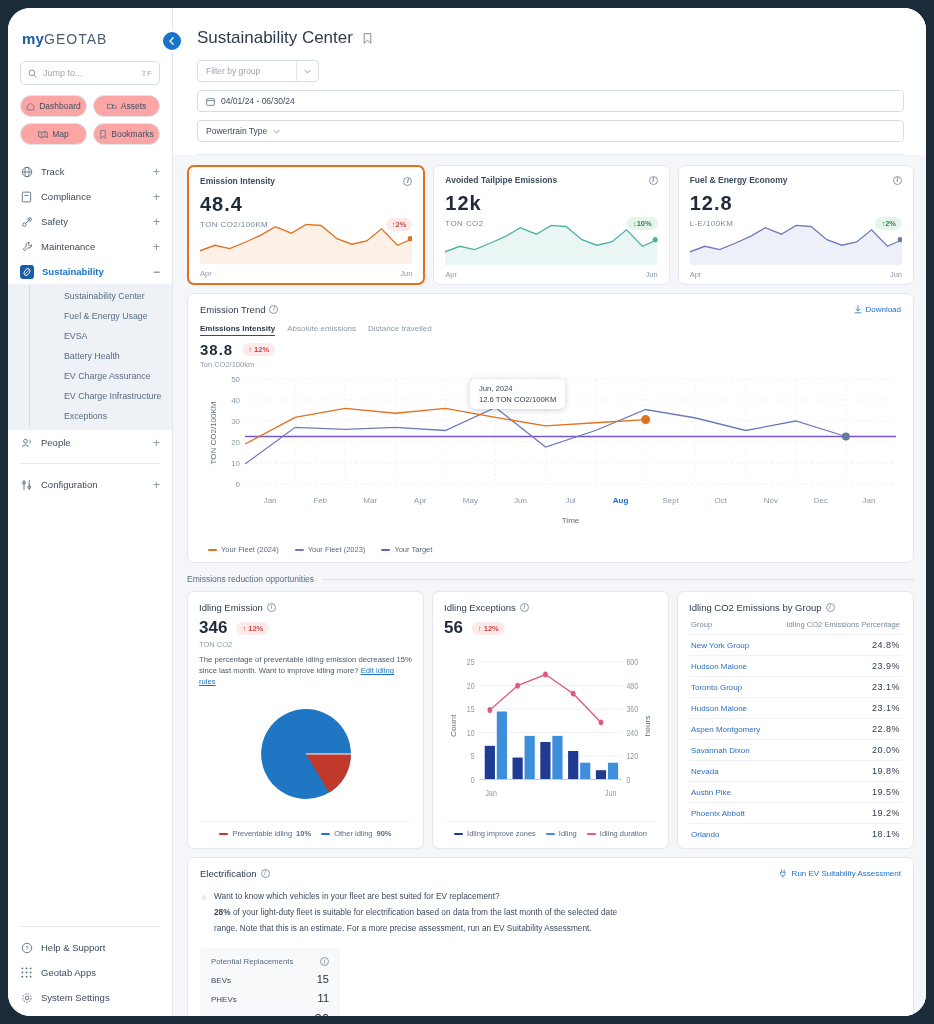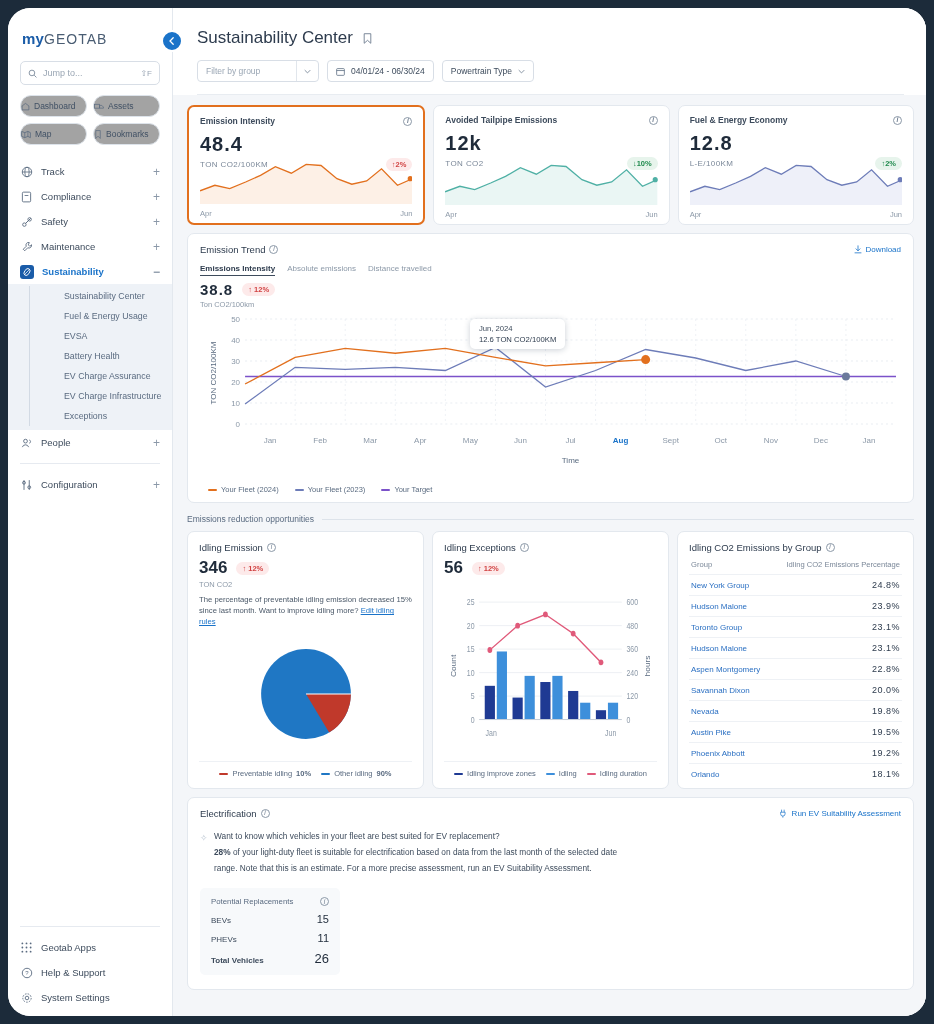--- a/index.html
+++ b/index.html
@@ -33,22 +33,22 @@
     display: flex; align-items: center; gap: 6px; padding: 0 7px;
     background: #fff;
   }
   .search-box .ph { font-size: 9px; color: #9aa6b4; flex: 1; }
   .search-box .kbd { font-size: 8px; color: #9aa6b4; }
 
   .quick { display: flex; flex-wrap: wrap; gap: 6px; padding: 0 12px 10px 12px; }
   .chip {
     flex: 1 1 calc(50% - 3px); height: 22px;
     border: 1px solid #dde3ea; border-radius: 11px;
-    display: flex; align-items: center; justify-content: flex-start; gap: 4px;
-    font-size: 8.5px; color: #405064; background: #a3a3a3; white-space: nowrap;
+    display: flex; align-items: center; justify-content: center; gap: 4px;
+    font-size: 8.5px; color: #405064; background: #fca5a5; white-space: nowrap;
   }
 
   .nav { padding: 4px 0 0 0; }
   .nav-item {
     height: 25px; display: flex; align-items: center; gap: 8px;
     padding: 0 12px; font-size: 9.5px; color: #3d4b5c; position: relative;
   }
   .nav-item .ico { width: 13px; height: 13px; display: flex; align-items: center; justify-content: center; color:#5a6b80; }
   .nav-item .lbl { flex: 1; }
   .nav-item .plus { font-size: 12px; color: #8b98a8; }
@@ -74,21 +74,21 @@
   .collapse-btn {
     position: absolute; left: -12px; top: 22px; width: 22px; height: 22px;
     border-radius: 50%; background: #1a73c9; color: #fff;
     display: flex; align-items: center; justify-content: center;
     font-size: 11px; z-index: 5; border: 2px solid #fff;
   }
   .topbar { padding: 20px 22px 0 24px; background: #fff; }
   .page-title { font-size: 17px; color: #2d3b4d; font-weight: 400; display: flex; align-items: center; gap: 10px; }
   .bookmark-ico { color: #6b7a8d; font-size: 11px; }
 
-  .filters { display: flex; gap: 8px; padding: 12px 0 12px 0; border-bottom: 1px solid #e8ecf1; }
+  .filters { display: flex; gap: 8px; padding: 12px 0 12px 0; border-bottom: 1px solid #e8ecf1; flex-direction: column; }
   .ctl {
     height: 22px; border: 1px solid #d8dee6; border-radius: 4px;
     display: flex; align-items: center; gap: 6px; padding: 0 8px;
     font-size: 8.5px; color: #3d4b5c; background: #fff;
   }
   .ctl.grp { width: 122px; justify-content: space-between; padding: 0; }
   .ctl.grp .t { padding-left: 8px; color: #9aa6b4; }
   .ctl.grp .sep { border-left: 1px solid #e1e6ec; height: 100%; display:flex; align-items:center; padding: 0 7px; color:#7d8b9c;}
 
   .scroll {
@@ -320,44 +320,44 @@
           </span>
         <span class="lbl">Configuration</span>
         <span class="plus">+</span>
       </div>
     </nav>
 
     <div class="nav-bottom">
       <div class="divider"></div>
       <div class="nav-item">
         <span class="ico">
+            <svg width="12" height="12" viewBox="0 0 16 16">
+              <circle cx="8" cy="8" r="6.3" fill="none" stroke="#5a6b80" stroke-width="1.2"></circle>
+              <text x="8" y="11.3" font-size="8" fill="#5a6b80" text-anchor="middle" font-family="sans-serif">?</text>
+            </svg>
+          </span>
+        <span class="lbl">Help &amp; Support</span>
+      </div>
+      <div class="nav-item">
+        <span class="ico">
             <svg width="11" height="11" viewBox="0 0 12 12">
               <g fill="#5a6b80">
                 <circle cx="1.5" cy="1.5" r="1"></circle>
                 <circle cx="6" cy="1.5" r="1"></circle>
                 <circle cx="10.5" cy="1.5" r="1"></circle>
                 <circle cx="1.5" cy="6" r="1"></circle>
                 <circle cx="6" cy="6" r="1"></circle>
                 <circle cx="10.5" cy="6" r="1"></circle>
                 <circle cx="1.5" cy="10.5" r="1"></circle>
                 <circle cx="6" cy="10.5" r="1"></circle>
                 <circle cx="10.5" cy="10.5" r="1"></circle>
               </g>
             </svg>
           </span>
         <span class="lbl">Geotab Apps</span>
-      </div>
-      <div class="nav-item">
-        <span class="ico">
-            <svg width="12" height="12" viewBox="0 0 16 16">
-              <circle cx="8" cy="8" r="6.3" fill="none" stroke="#5a6b80" stroke-width="1.2"></circle>
-              <text x="8" y="11.3" font-size="8" fill="#5a6b80" text-anchor="middle" font-family="sans-serif">?</text>
-            </svg>
-          </span>
-        <span class="lbl">Help &amp; Support</span>
       </div>
       <div class="nav-item">
         <span class="ico">
             <svg width="12" height="12" viewBox="0 0 16 16">
               <circle cx="8" cy="8" r="2.4" fill="none" stroke="#5a6b80" stroke-width="1.2"></circle>
               <circle cx="8" cy="8" r="5.6" fill="none" stroke="#5a6b80" stroke-width="1.2" stroke-dasharray="2.2 1.6"></circle>
             </svg>
           </span>
         <span class="lbl">System Settings</span>
       </div>

